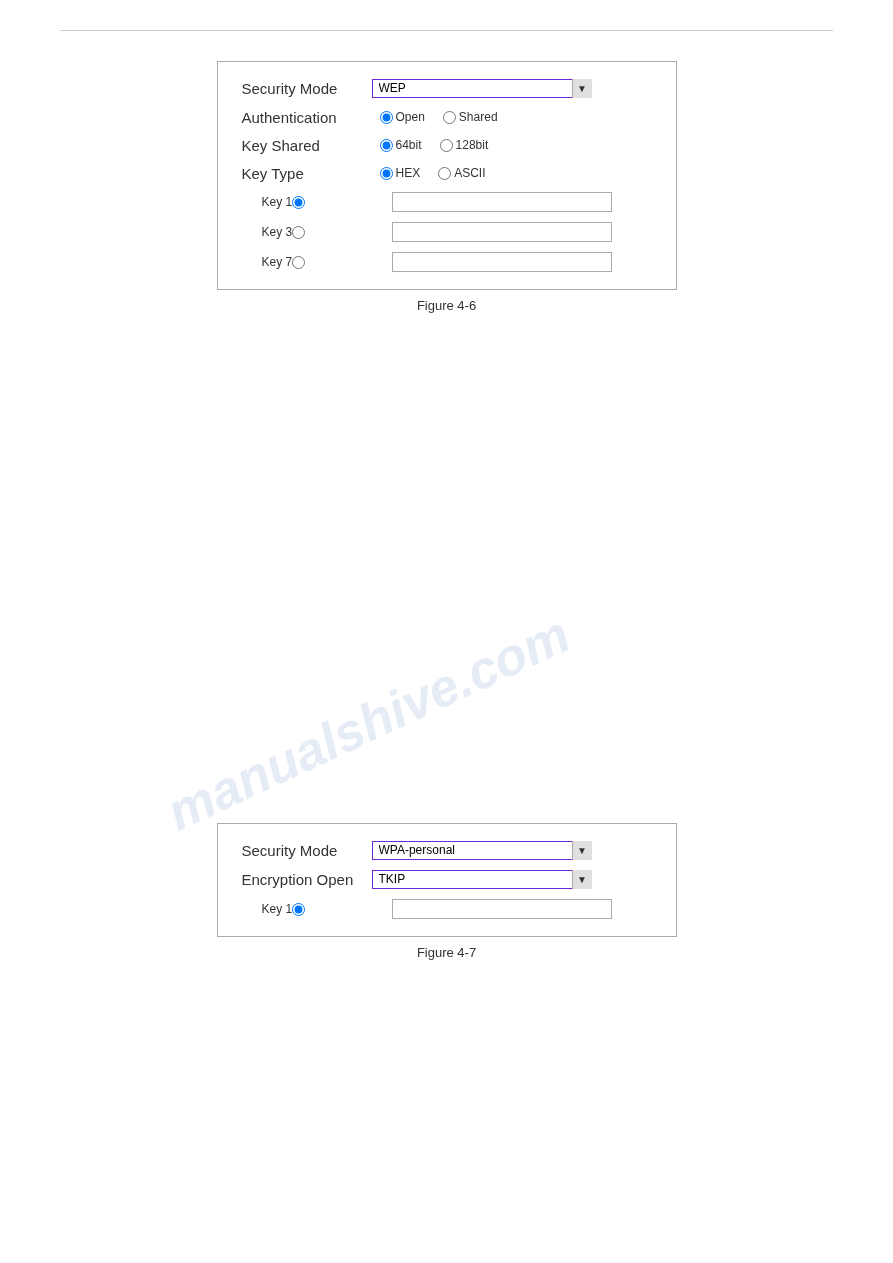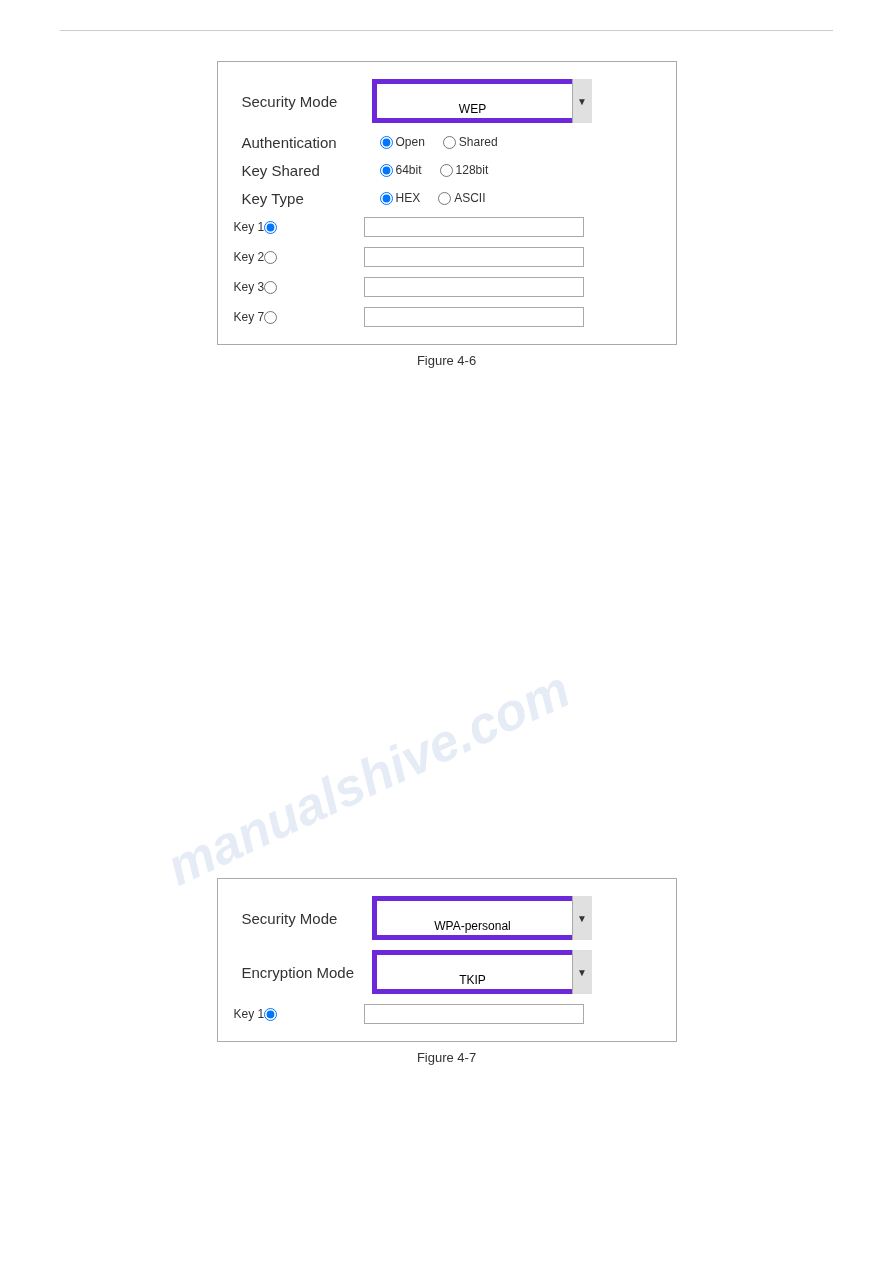--- a/index.html
+++ b/index.html
@@ -83,27 +83,26 @@
     }
 
     .select-wrapper {
       position: relative;
       display: inline-block;
     }
 
     .form-select {
       appearance: none;
       -webkit-appearance: none;
-      border: 5px solid #6d28d9;
+      border: 1px solid #6d28d9;
       background: #fff;
-      padding: 18px 24px 2px 6px;
+      padding: 1px 24px 2px 6px;
       font-size: 12px;
       width: 220px;
       cursor: pointer;
-      text-align: center;
     }
 
     .select-arrow {
       position: absolute;
       right: 0;
       top: 0;
       bottom: 0;
       width: 20px;
       border-left: 1px solid #aaa;
       background: #e0e0e0;
@@ -141,20 +140,21 @@
       font-size: 12px;
     }
 
     .key-row-label {
       display: flex;
       align-items: center;
       width: 130px;
       font-size: 12px;
       color: #333;
       flex-shrink: 0;
+      margin-left: 28px;
     }
 
     .figure-caption {
       margin-top: 8px;
       font-size: 13px;
       color: #333;
       text-align: center;
     }
 
     .middle-space {
@@ -242,27 +242,20 @@
       </div>
 
       <div class="form-row">
         <div class="key-row-label">
           <span>Key 1</span>
           <input type="radio" name="activekey" checked="" style="">
         </div>
         <input type="text" class="text-input" value="" style="">
       </div>
 
-      <div class="form-row">
-        <div class="key-row-label">
-          <span>Key 2</span>
-          <input type="radio" name="activekey" style="">
-        </div>
-        <input type="text" class="text-input" value="" style="">
-      </div>
 
       <div class="form-row">
         <div class="key-row-label">
           <span>Key 3</span>
           <input type="radio" name="activekey" style="">
         </div>
         <input type="text" class="text-input" value="" style="">
       </div>
 
       <div class="form-row">
@@ -293,21 +286,21 @@
               <option selected="">WPA-personal</option>
               <option>WPA2-personal</option>
               <option>None</option>
             </select>
             <div class="select-arrow">▼</div>
           </div>
         </div>
       </div>
 
       <div class="form-row">
-        <div class="form-label">Encryption Mode</div>
+        <div class="form-label">Encryption Open</div>
         <div class="form-control-area">
           <div class="select-wrapper">
             <select class="form-select">
               <option selected="">TKIP</option>
               <option>AES</option>
             </select>
             <div class="select-arrow">▼</div>
           </div>
         </div>
       </div>

